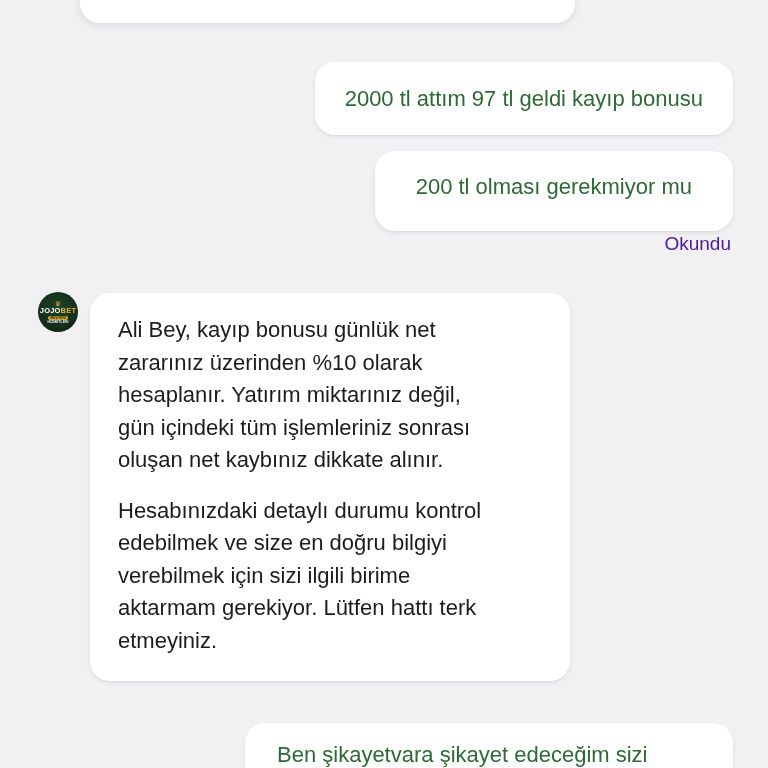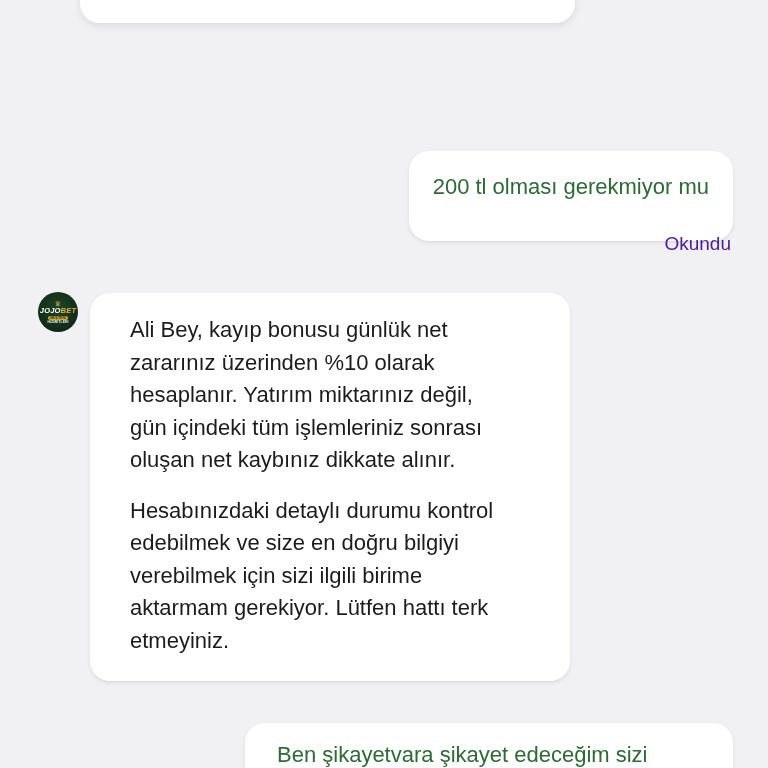--- a/index.html
+++ b/index.html
@@ -31,43 +31,43 @@
     font-size: 22px;
     line-height: 32.5px;
   }
   .incoming p { margin: 0; white-space: pre-line; }
   .incoming p + p { margin-top: 18px; }
   #bubble-top-partial {
     left: 80px; top: -32px; width: 495px; height: 55px;
     box-shadow: 0 3px 8px rgba(0,0,0,0.09);
   }
   #bubble-out-1 { right: 35px; top: 62px; height: 73px; line-height: 73px; padding: 0 30px; }
-  #bubble-out-2 { right: 35px; top: 151px; height: 90px; line-height: 72px; padding: 0 24px; }
+  #bubble-out-2 { right: 35px; top: 151px; height: 80px; line-height: 72px; padding: 0 41px; }
   #read-status {
     position: absolute; right: 37px; top: 233px;
     font-size: 19px; color: #4c1d95;
   }
   #bubble-in-1 {
     left: 90px; top: 293px; width: 480px;
-    padding: 21px 26px 24px 40px;
+    padding: 21px 26px 24px 28px;
   }
   #bubble-out-3 {
     left: 245px; right: 35px; top: 723px; height: 90px;
     padding: 19px 32px 0 32px;
   }
   .avatar {
     position: absolute; left: 38px; top: 292px;
     width: 40px; height: 40px; border-radius: 50%;
     background: radial-gradient(circle at 50% 40%, #1d4526 0%, #122b17 70%, #0b1c0e 100%);
     display: flex; flex-direction: column; align-items: center; justify-content: center;
     overflow: hidden;
   }
   .avatar .crown { font-size: 7px; line-height: 7px; color: #d6a53b; }
   .avatar .brand {
-    font-size: 7.5px; line-height: 8px; font-weight: bold; font-style: italic;
+    font-size: 7.5px; line-height: 8px; font-weight: bold; 
     letter-spacing: 0.2px;
     text-align: right;
   }
   .avatar .brand .jojo { color: #ffffff; }
   .avatar .brand .bet { color: #e3b23c; }
   .avatar .badge1 {
     background: #d6a53b; color: #14361c;
     font-size: 3.5px; line-height: 4.5px; font-weight: bold;
     border-radius: 2px; padding: 0 2px; margin-top: 1px;
   }
@@ -75,20 +75,21 @@
     color: #e8e8e8; font-size: 3.5px; line-height: 4.5px; font-weight: bold;
   }
 </style>
 </head>
 <body>
 
 <div class="chat">
 
   <div class="bubble" id="bubble-top-partial"></div>
 
+  <div class="bubble outgoing" id="bubble-out-1">2000 tl attım 97 tl geldi kayıp bonusu</div>
 
   <div class="bubble outgoing" id="bubble-out-2">200 tl olması gerekmiyor mu</div>
 
   <div id="read-status">Okundu</div>
 
   <div class="avatar">
     <span class="crown">♛</span>
     <span class="brand"><span class="jojo">JOJO</span><span class="bet">BET</span></span>
     <span class="badge1">MÜŞTERİ</span>
     <span class="badge2">HİZMETLERİ</span>

